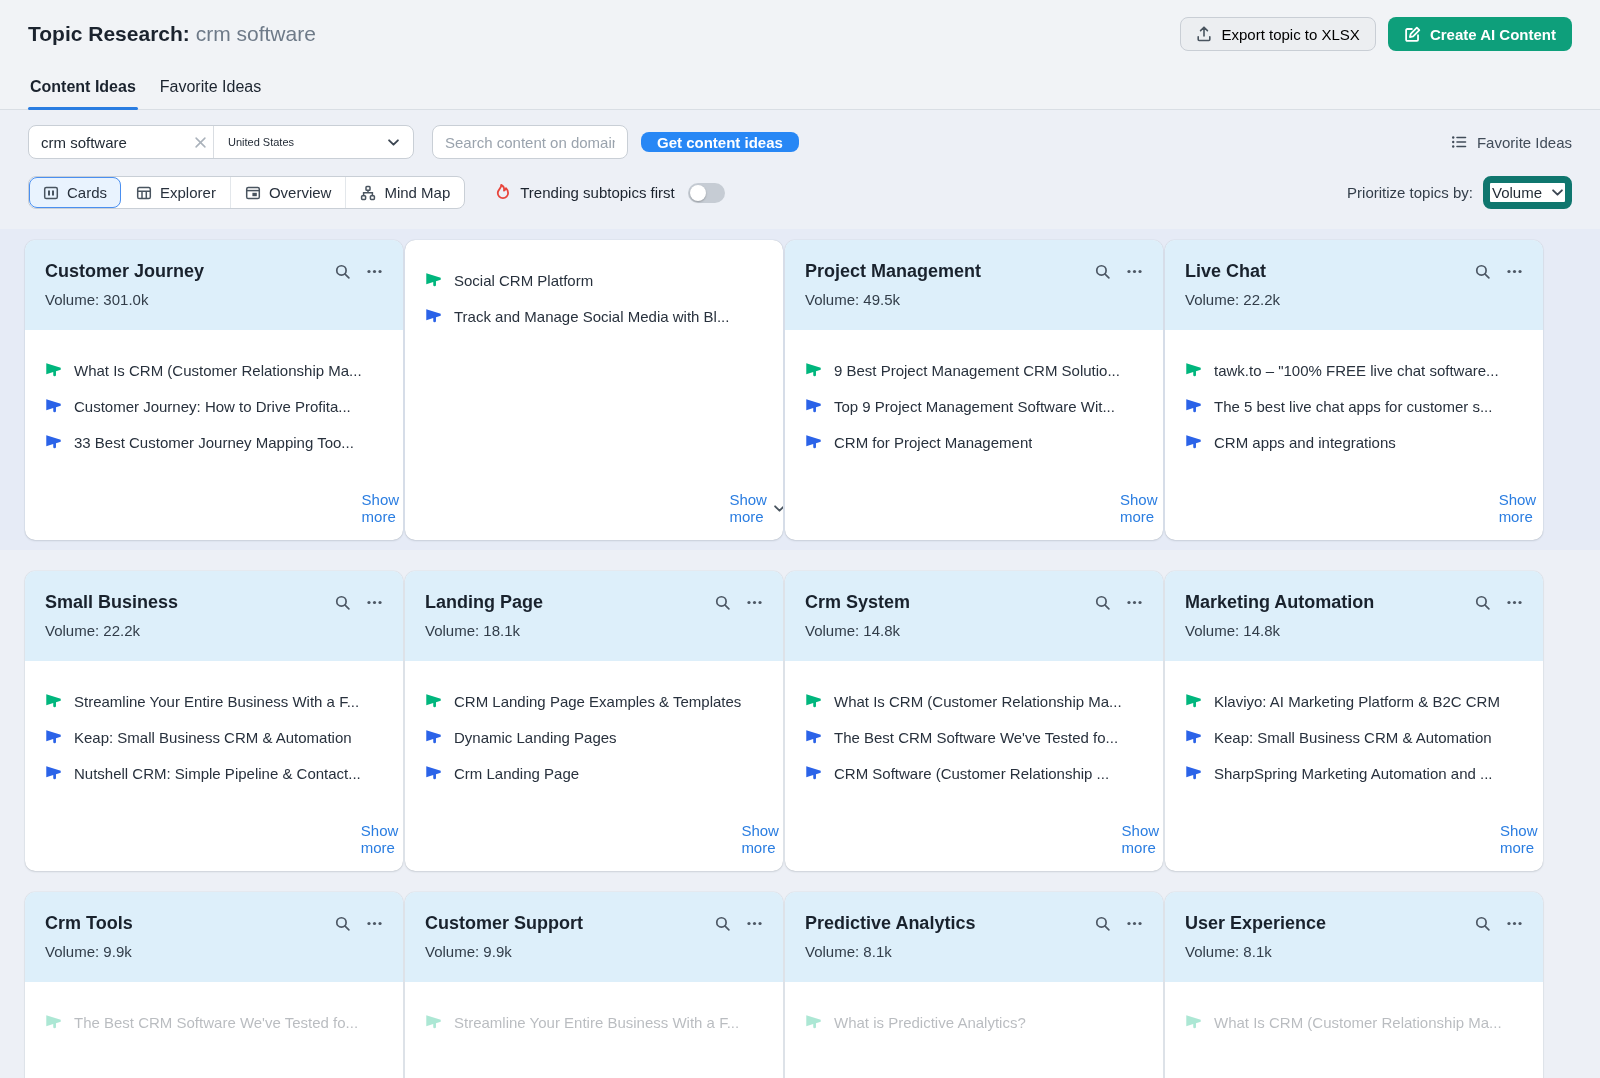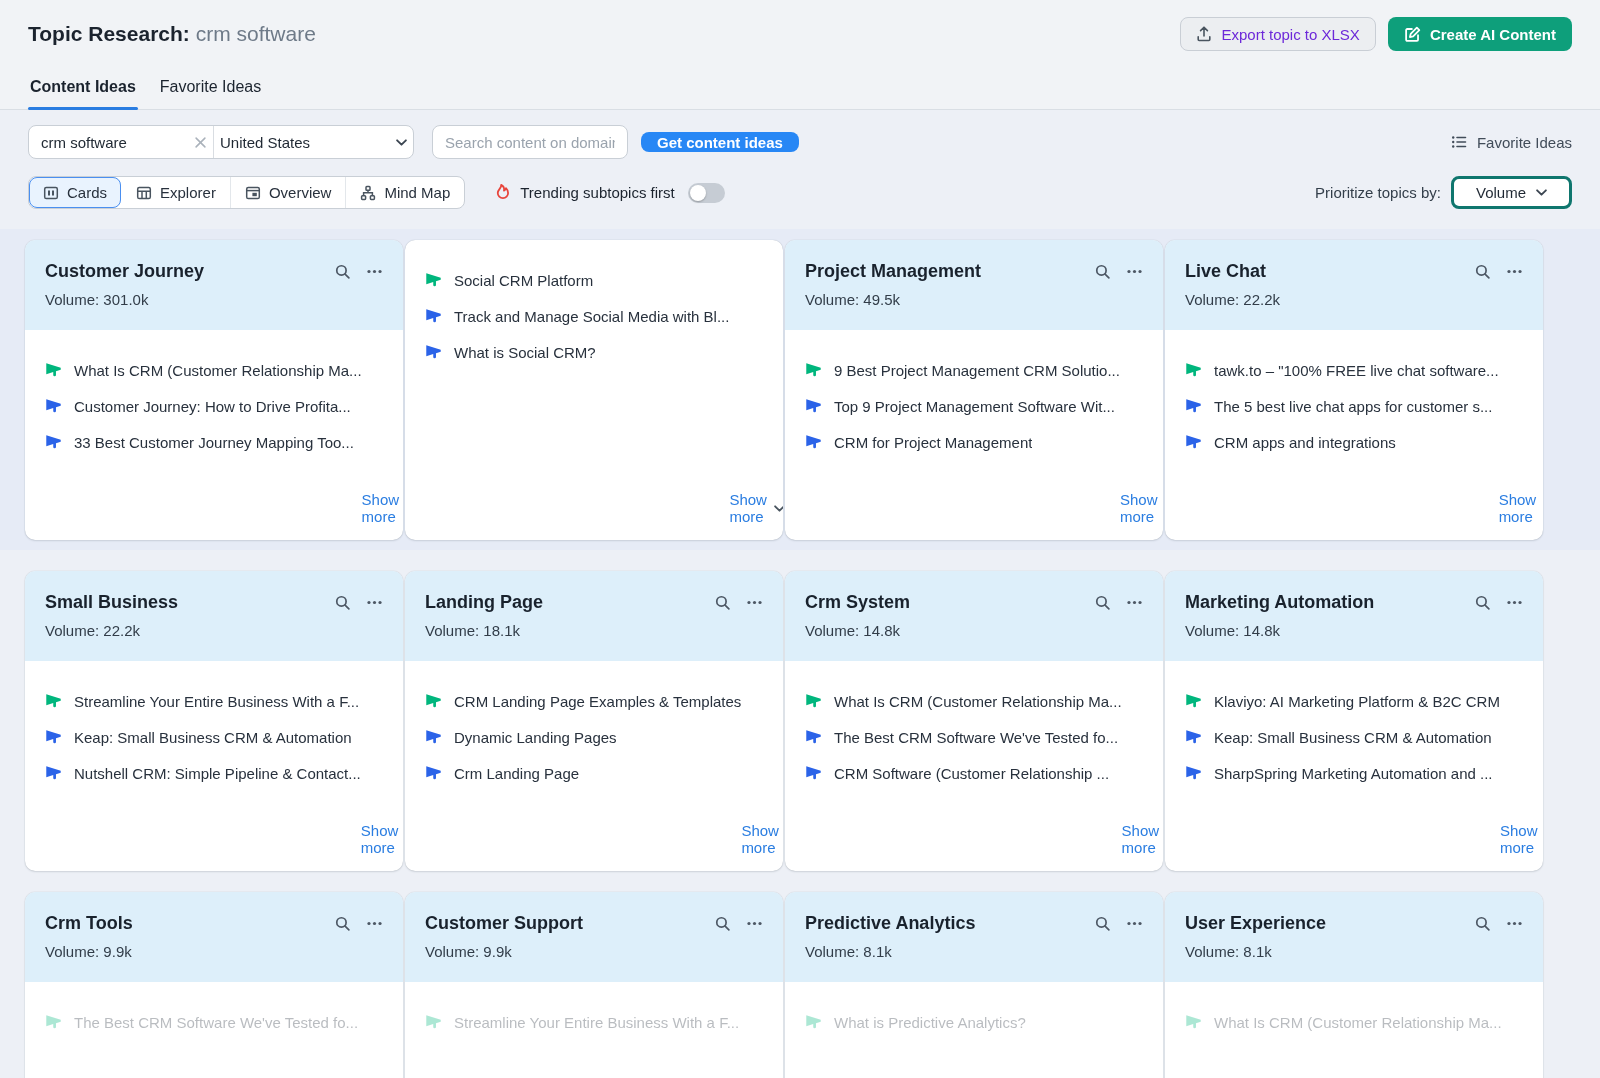--- a/index.html
+++ b/index.html
@@ -11,37 +11,37 @@
     color:#1b232e;
   }
   
   .topbar { background:#f1f3f6; border-bottom:1px solid #d9dee4; padding:0 28px; }
   .topbar-row1 { display:flex; align-items:center; justify-content:space-between; padding-top:17px; }
   .page-title { font-size:21px; font-weight:700; margin:0; color:#1b232e; }
   .page-title .query { color:#6e7a88; font-weight:400; }
   .topbar-actions { display:flex; gap:12px; }
   .btn { display:inline-flex; align-items:center; gap:9px; height:34px; padding:0 15px;
          border-radius:8px; font-size:15px; cursor:pointer; border:1px solid transparent; }
-  .btn-export { background:#eceef1; border-color:#c9ced5; color:#6d28d9; }
+  .btn-export { background:#eceef1; border-color:#c9ced5; color:#000000; }
   .btn-create { background:#0e9f7b; color:#fff; font-weight:700; }
   .tabs { display:flex; gap:20px; margin-top:27px; }
   .tab { font-size:16px; padding:0 2px 13px; position:relative; color:#1b232e; cursor:pointer; }
   .tab.active { font-weight:700; }
   .tab.active::after { content:""; position:absolute; left:0; right:0; bottom:-1px; height:3px;
                        background:#2a7de1; border-radius:2px; }
   
   .filters { padding:15px 28px 0; }
   .filter-row { display:flex; align-items:center; }
   .search-group { display:inline-flex; align-items:stretch; height:34px; background:#fff;
                   border:1px solid #c9cfd6; border-radius:8px; overflow:hidden; }
   .search-input { border:none; outline:none; width:158px; padding:0 6px 0 12px; font-size:15px;
                   color:#222b35; font-family:inherit; background:transparent; }
   .clear-btn { width:26px; display:flex; align-items:center; justify-content:center; color:#aab2bb; cursor:pointer; }
   .country-select { display:flex; align-items:center; justify-content:space-between; gap:10px;
-                    padding:0 6px; border-left:1px solid #d9dde2; width:200px; font-size:15px;
+                    padding:0 14px; border-left:1px solid #d9dde2; width:200px; font-size:11px;
                     color:#1f2833; cursor:pointer; }
   .domain-input { margin-left:18px; height:34px; width:196px; border:1px solid #c9cfd6; border-radius:8px;
                   padding:0 12px; font-size:15px; color:#222b35; font-family:inherit; outline:none; background:#fff; }
   .domain-input::placeholder { color:#9aa3ad; }
   .get-ideas-btn { margin-left:13px; height:20px; padding:0 16px; background:#2787f5; color:#fff;
                    border:none; border-radius:8px; font-size:15px; font-weight:700; cursor:pointer; font-family:inherit; }
   .fav-link { margin-left:auto; display:flex; align-items:center; gap:9px; color:#414c59; font-size:15px; cursor:pointer; }
   .filter-row2 { margin-top:17px; }
   .segmented { display:inline-flex; background:#fff; border:1px solid #c9cfd6; border-radius:8px; height:33px; }
   .seg-item { display:flex; align-items:center; gap:8px; padding:0 14px; font-size:15px; color:#28313d;
@@ -52,22 +52,22 @@
   .seg-item.active + .seg-item { border-left-color:transparent; }
   .seg-icon { color:#49545f; display:flex; }
   .flame { margin-left:26px; display:flex; color:#e8453c; }
   .trend-label { margin-left:10px; font-size:15px; color:#1b232e; }
   .toggle { margin-left:13px; width:37px; height:20px; border-radius:10px; background:#c6ccd4;
             position:relative; cursor:pointer; }
   .toggle .knob { position:absolute; left:2px; top:2px; width:16px; height:16px; border-radius:50%;
                   background:#fff; box-shadow:0 1px 2px rgba(0,0,0,.25); }
   .prioritize { margin-left:auto; display:flex; align-items:center; gap:10px; }
   .prioritize-label { font-size:15px; color:#333e4a; }
-  .mini-select { display:flex; align-items:center; gap:10px; height:33px; padding:0 22px; background:#fff;
-                 border:3px solid #0f766e; border-radius:8px; font-size:15px; color:#1f2833; cursor:pointer; }
+  .mini-select { display:flex; align-items:center; gap:10px; height:33px; padding:0 2px; background:#fff;
+                 border:7px solid #0f766e; border-radius:8px; font-size:15px; color:#1f2833; cursor:pointer; }
   
   .cards-area { margin-top:20px; }
   .band { background:#e6ebf6; padding:11px 0 10px; }
   .cards-row { display:grid; grid-template-columns:repeat(4,1fr); gap:2px; padding:0 57px 0 25px; }
   .row-gap { margin-top:21px; }
   .card { background:#fff; border-radius:10px; height:300px; display:flex; flex-direction:column; overflow:hidden;
           box-shadow:0 0 1px rgba(24,39,57,.3), 0 1px 2px rgba(24,39,57,.12); }
   .card-header { background:#ddeffa; padding:21px 20px 0; height:90px; flex:none; }
   .card-header-top { display:flex; align-items:center; }
   .card-title { font-size:18px; font-weight:700; color:#19222d; margin:0; flex:1; cursor:pointer; }
@@ -281,26 +281,20 @@
                   <path d="M1.5 1.5v13l8.2-2.6v3.3a1.6 1.6 0 0 0 3.2 0v-4.3l5.6-1.8V6.8l-17-5.3z"></path>
                 </svg>
                 <span class="idea-text">Social CRM Platform</span>
               </li>
               <li class="idea-item blue">
                 <svg width="17" height="17" viewBox="0 0 20 20" fill="currentColor" aria-hidden="true">
                   <path d="M1.5 1.5v13l8.2-2.6v3.3a1.6 1.6 0 0 0 3.2 0v-4.3l5.6-1.8V6.8l-17-5.3z"></path>
                 </svg>
                 <span class="idea-text">Track and Manage Social Media with Bl...</span>
               </li>
-              <li class="idea-item blue">
-                <svg width="17" height="17" viewBox="0 0 20 20" fill="currentColor" aria-hidden="true">
-                  <path d="M1.5 1.5v13l8.2-2.6v3.3a1.6 1.6 0 0 0 3.2 0v-4.3l5.6-1.8V6.8l-17-5.3z"></path>
-                </svg>
-                <span class="idea-text">What is Social CRM?</span>
-              </li>
             </ul>
       <div class="show-more">
         <span class="show-more-label">Show more</span>
         <span class="seg-icon">
           <svg width="11" height="7" viewBox="0 0 10 6" fill="none" stroke="currentColor" stroke-width="1.7" stroke-linecap="round" stroke-linejoin="round">
                   <path d="M1 1l4 4 4-4"></path>
                 </svg>
         </span>
       </div>
     </div>

